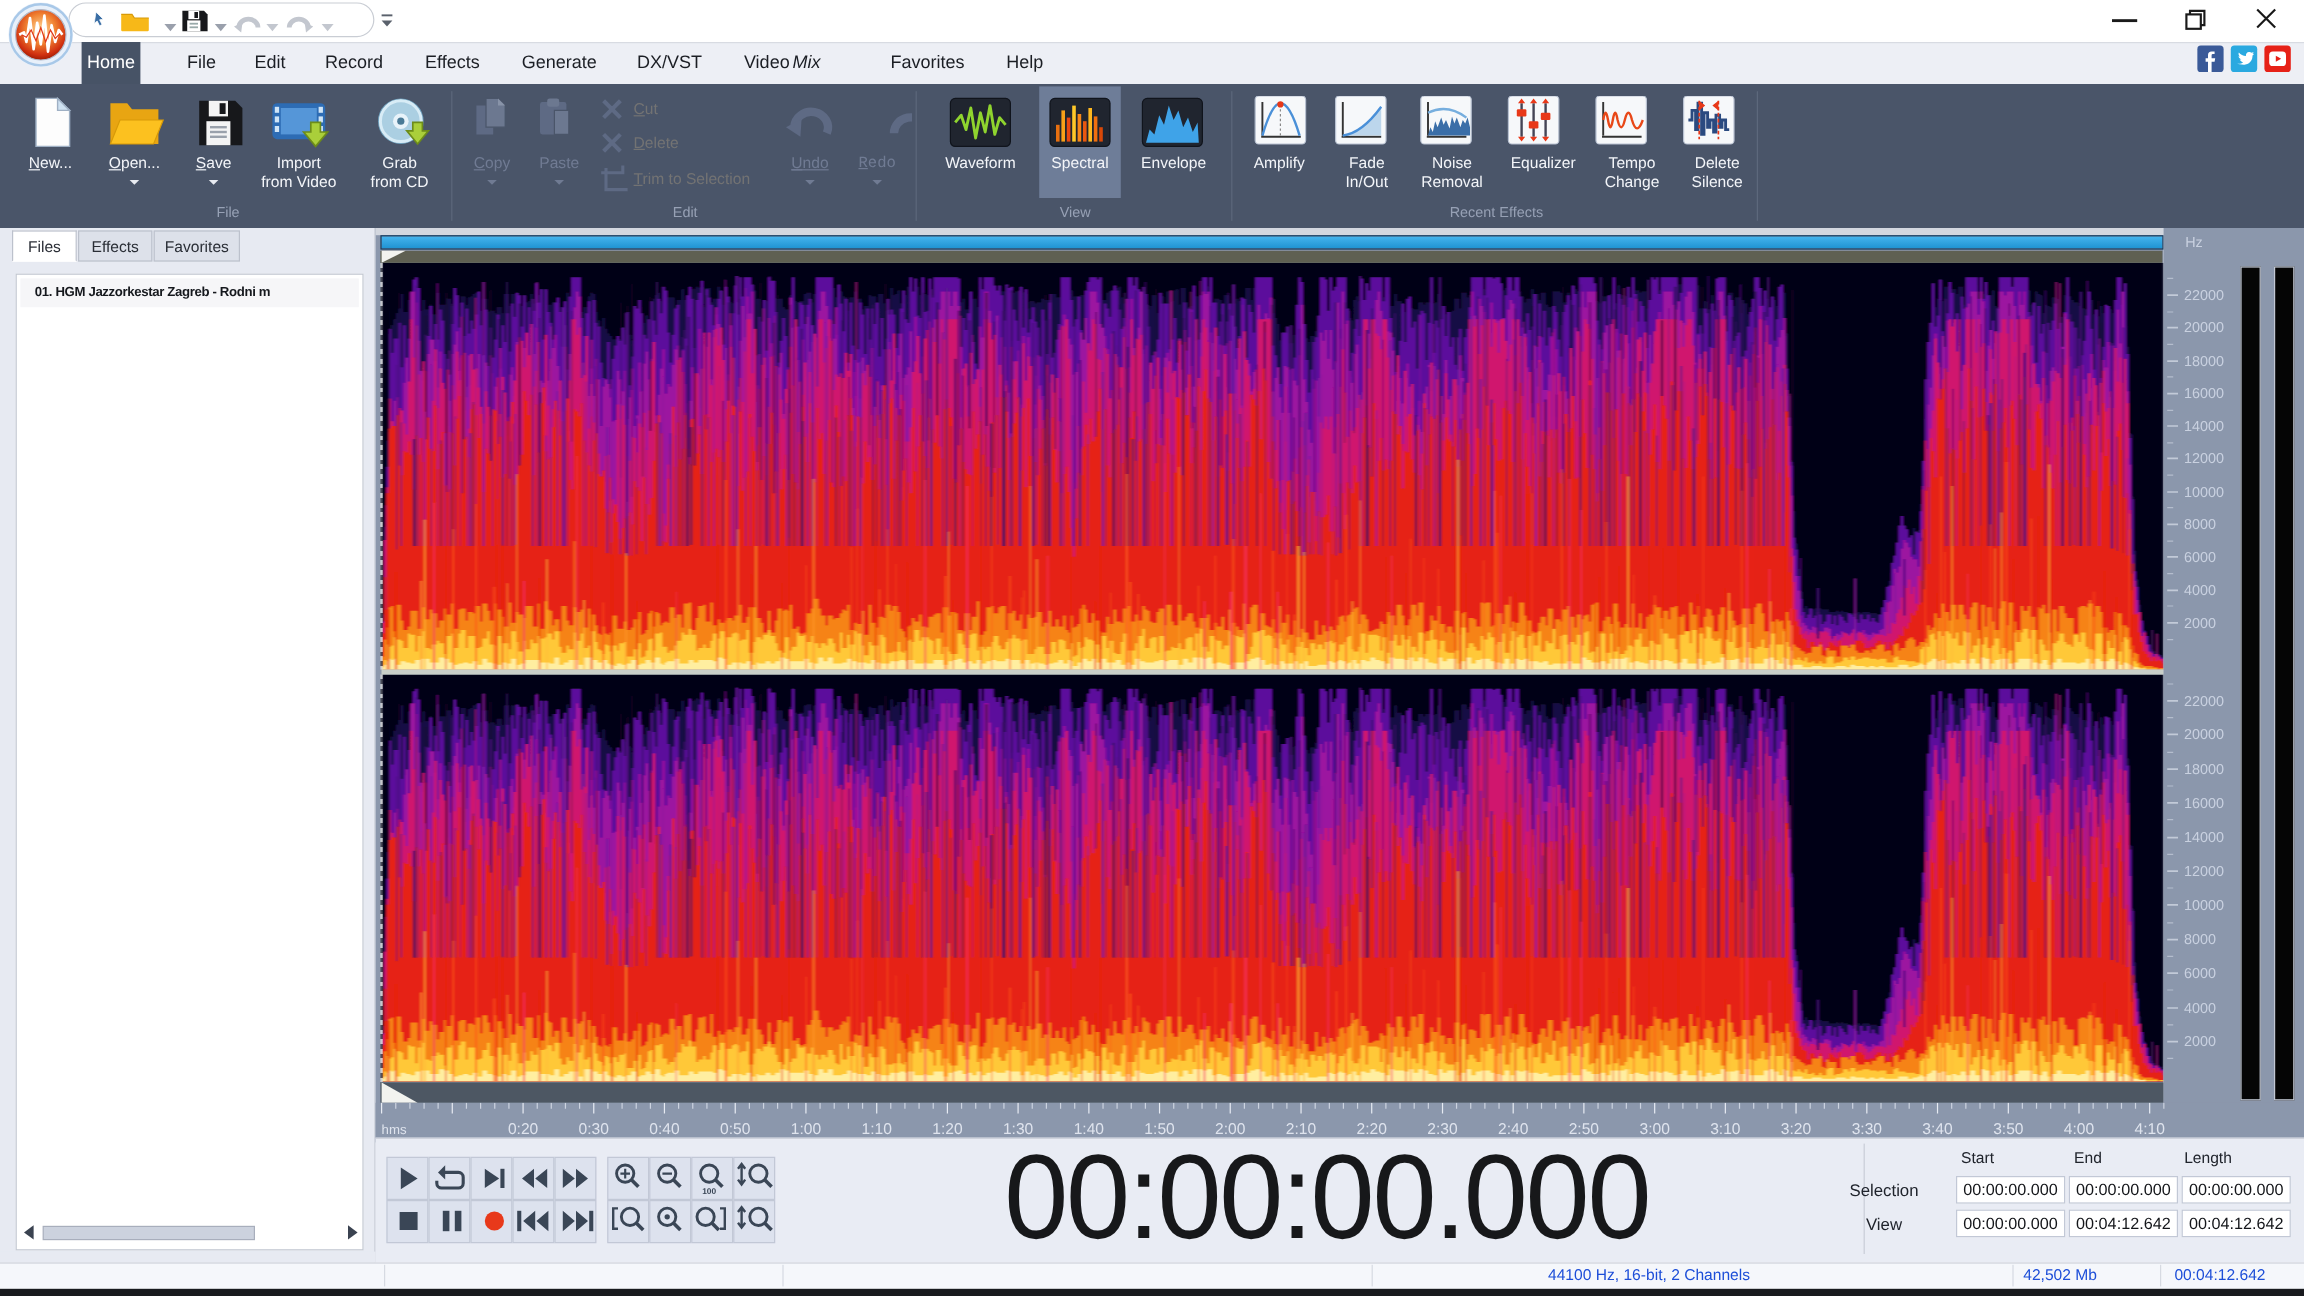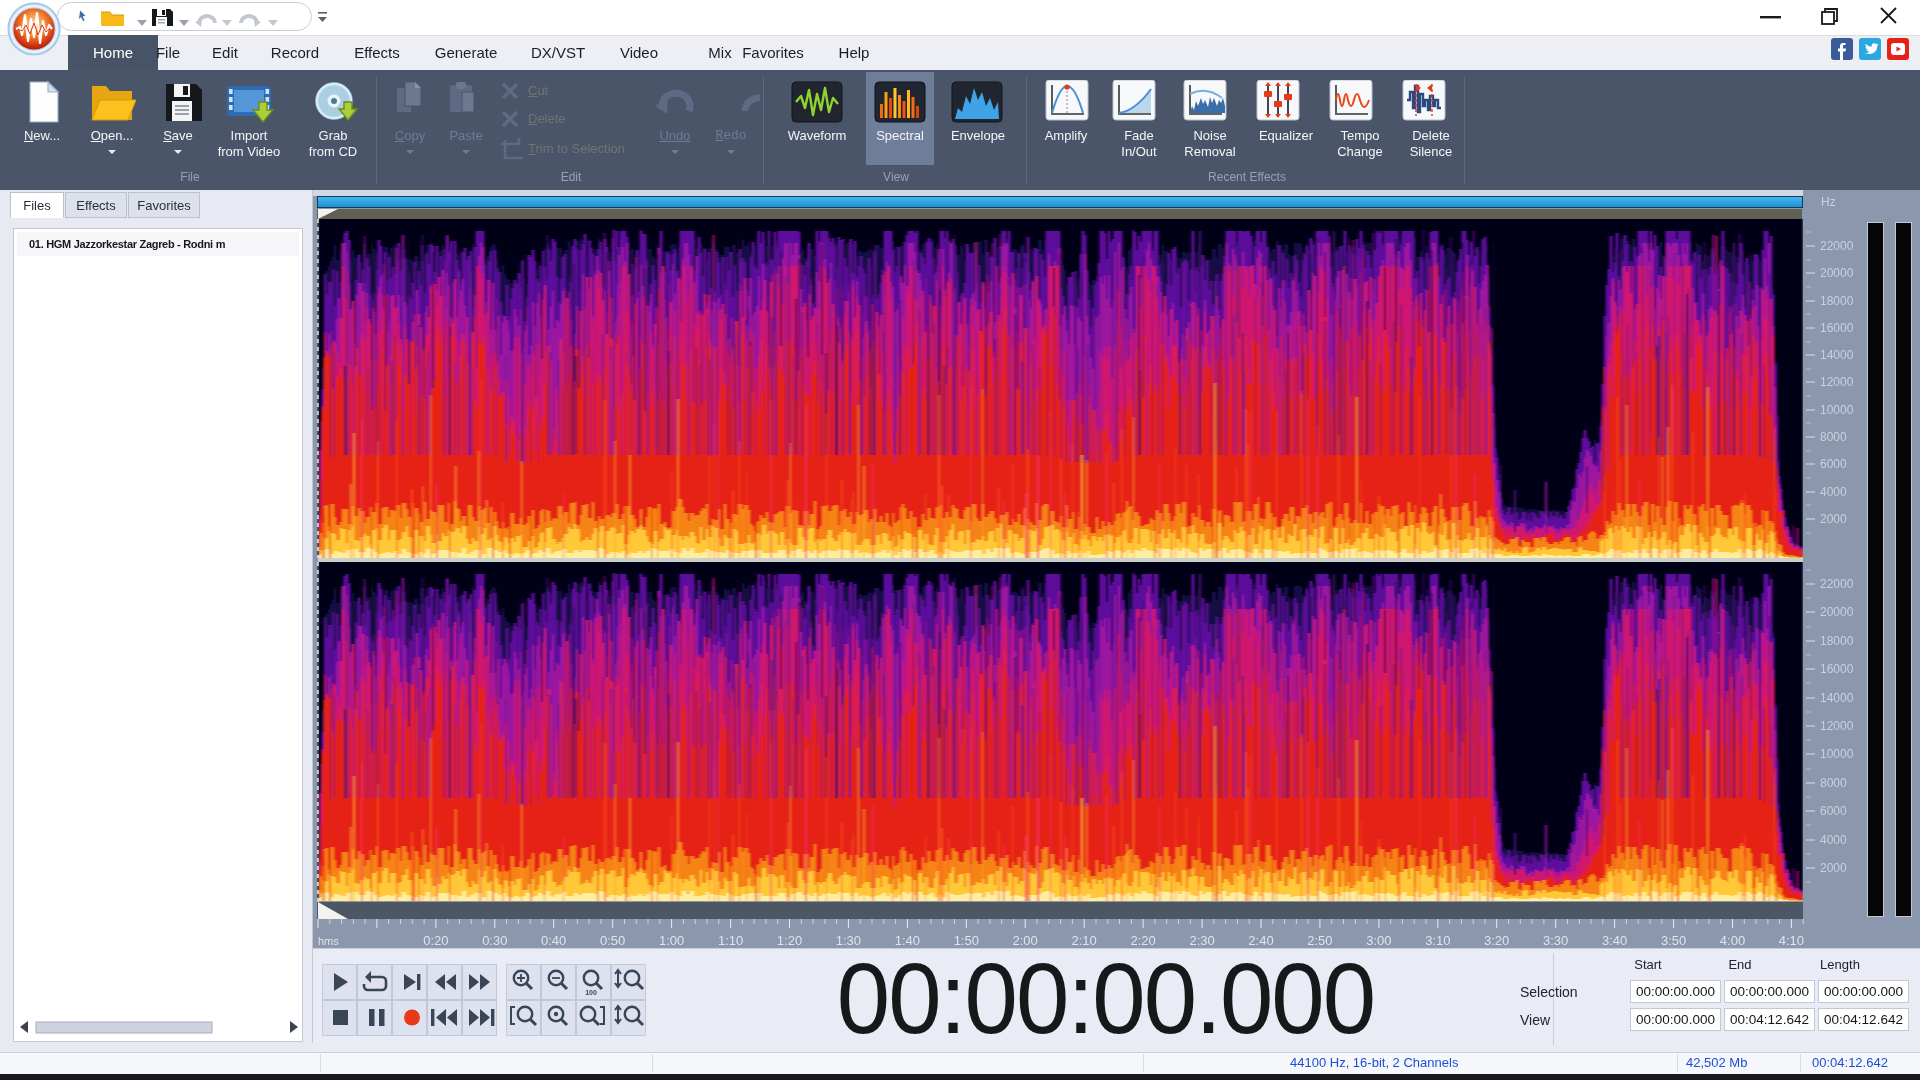--- a/index.html
+++ b/index.html
@@ -64,21 +64,21 @@
   #bottompanel { left:313px; top:948px; width:1607px; height:104px; background:#e9ecf4;
     border-top:1px solid #c9cdd8; }
   #lpanelbottom { left:0; top:1043px; width:313px; height:9px; background:#e7eaf2; }
   .tbtn { position:absolute; width:35px; height:36px; background:#dde2ee;
     border:1px solid #c2c8d6; }
   #bigtime { left:826px; top:948px; width:540px; height:100px; font-size:100px;
     color:#17181a; letter-spacing:-2px; line-height:100px; text-align:center;
     transform:scaleX(0.96); transform-origin:50% 50%; }
   .shead { position:absolute; top:957px; font-size:13px; color:#20242c; width:100px;
     text-align:center; }
-  .slabel { position:absolute; width:100px; text-align:left; font-size:14px; color:#20242c; }
+  .slabel { position:absolute; width:100px; text-align:center; font-size:14px; color:#20242c; }
   .sfield { position:absolute; width:91px; height:23px; background:#fff;
     border:1px solid #c2c8d6; font-size:13.5px; color:#14161a; text-align:center;
     line-height:22px; }
   #vsep1 { left:1553px; top:953px; width:1px; height:92px; background:#c9cdd8; }
   
   #statusbar { left:0; top:1052px; width:1920px; height:22px; background:#f5f7fb;
     border-top:1px solid #cdd1da; }
   .ssep { position:absolute; top:2px; width:1px; height:18px; background:#d6dae2; }
   .stxt { position:absolute; top:3px; font-size:13px; color:#1d4ed8; }
   #blackbottom { left:0; top:1074px; width:1920px; height:6px; background:#181a1e; }
@@ -137,29 +137,29 @@
     </radialGradient>
   </defs>
   <circle cx="28" cy="28" r="27" fill="#e8f0fa"></circle>
   <circle cx="28" cy="28" r="25.5" fill="none" stroke="#a8c8e8" stroke-width="2"></circle>
   <circle cx="28" cy="28" r="21" fill="url(#lg1)" stroke="#b0b8c8" stroke-width="1"></circle>
   <polyline points="10,28 14,26 16,34 19,14 22,40 25,18 28,36 31,12 34,42 37,20 40,34 43,24 46,28" fill="none" stroke="#fff" stroke-width="2.2" stroke-linejoin="round"></polyline>
   <polyline points="12,28 16,30 20,24 24,33 28,22 32,34 36,24 40,31 44,27" fill="none" stroke="#e03818" stroke-width="1"></polyline>
 </svg>
 
 <div id="tabrow" class="abs"></div>
-<div class="tab abs" id="tab-home" style="left:68px;width:90px;">Home</div>
+<div class="tab abs" id="tab-home" style="left:68px;width:49px;">Home</div>
 <div class="tab abs" style="left:146px;width:44px;">File</div>
 <div class="tab abs" style="left:200px;width:50px;">Edit</div>
 <div class="tab abs" style="left:258px;width:74px;">Record</div>
 <div class="tab abs" style="left:340px;width:74px;">Effects</div>
 <div class="tab abs" style="left:422px;width:88px;">Generate</div>
 <div class="tab abs" style="left:518px;width:80px;">DX/VST</div>
 <div class="tab abs" style="left:606px;width:66px;">Video</div>
-<div class="tab abs" style="left:696px;width:48px;">Mix</div>
+<div class="tab abs" style="left:648px;width:48px;font-style:italic;">Mix</div>
 <div class="tab abs" style="left:730px;width:86px;">Favorites</div>
 <div class="tab abs" style="left:824px;width:60px;">Help</div>
 
 <svg class="abs" style="left:1831px;top:37px;" width="85" height="25">
   <rect x="0" y="1" width="22" height="22" rx="3" fill="#3a5a98"></rect>
   <path d="M14.5,6 h-2.5 a3,3 0 0 0 -3,3 v2.5 h-2 v3 h2 V23 h3 v-8.5 h2.5 l0.5,-3 h-3 V9 a1,1 0 0 1 1,-1 h1.5 z" fill="#fff"></path>
   <rect x="28" y="1" width="22" height="22" rx="3" fill="#2aa9e0"></rect>
   <path d="M33,16 c2,0.4 4,0 5.2,-1.2 c-1.6,-0.4 -2.4,-1.2 -2.8,-2.2 l1.4,-0.1 c-1.4,-0.6 -2.2,-1.4 -2.4,-2.6 l1.3,0.2 c-1.2,-1 -1.5,-2.2 -1,-3.4 c1.6,1.8 3.5,2.8 5.9,3 c-0.3,-2.4 1.4,-3.9 3.3,-3.3 l1.5,0.6 1.6,-0.6 -0.8,1.6 1.2,-0.2 c-0.3,0.7 -0.8,1.2 -1.3,1.5 c0.1,3.6 -2.2,7.4 -6.7,7.6 c-2.4,0.1 -5,-0.4 -6.4,-0.9 z" fill="#fff"></path>
   <rect x="56" y="1" width="22" height="22" rx="3" fill="#e62117"></rect>
   <rect x="60" y="6" width="14" height="12" rx="3" fill="#fff"></rect>

